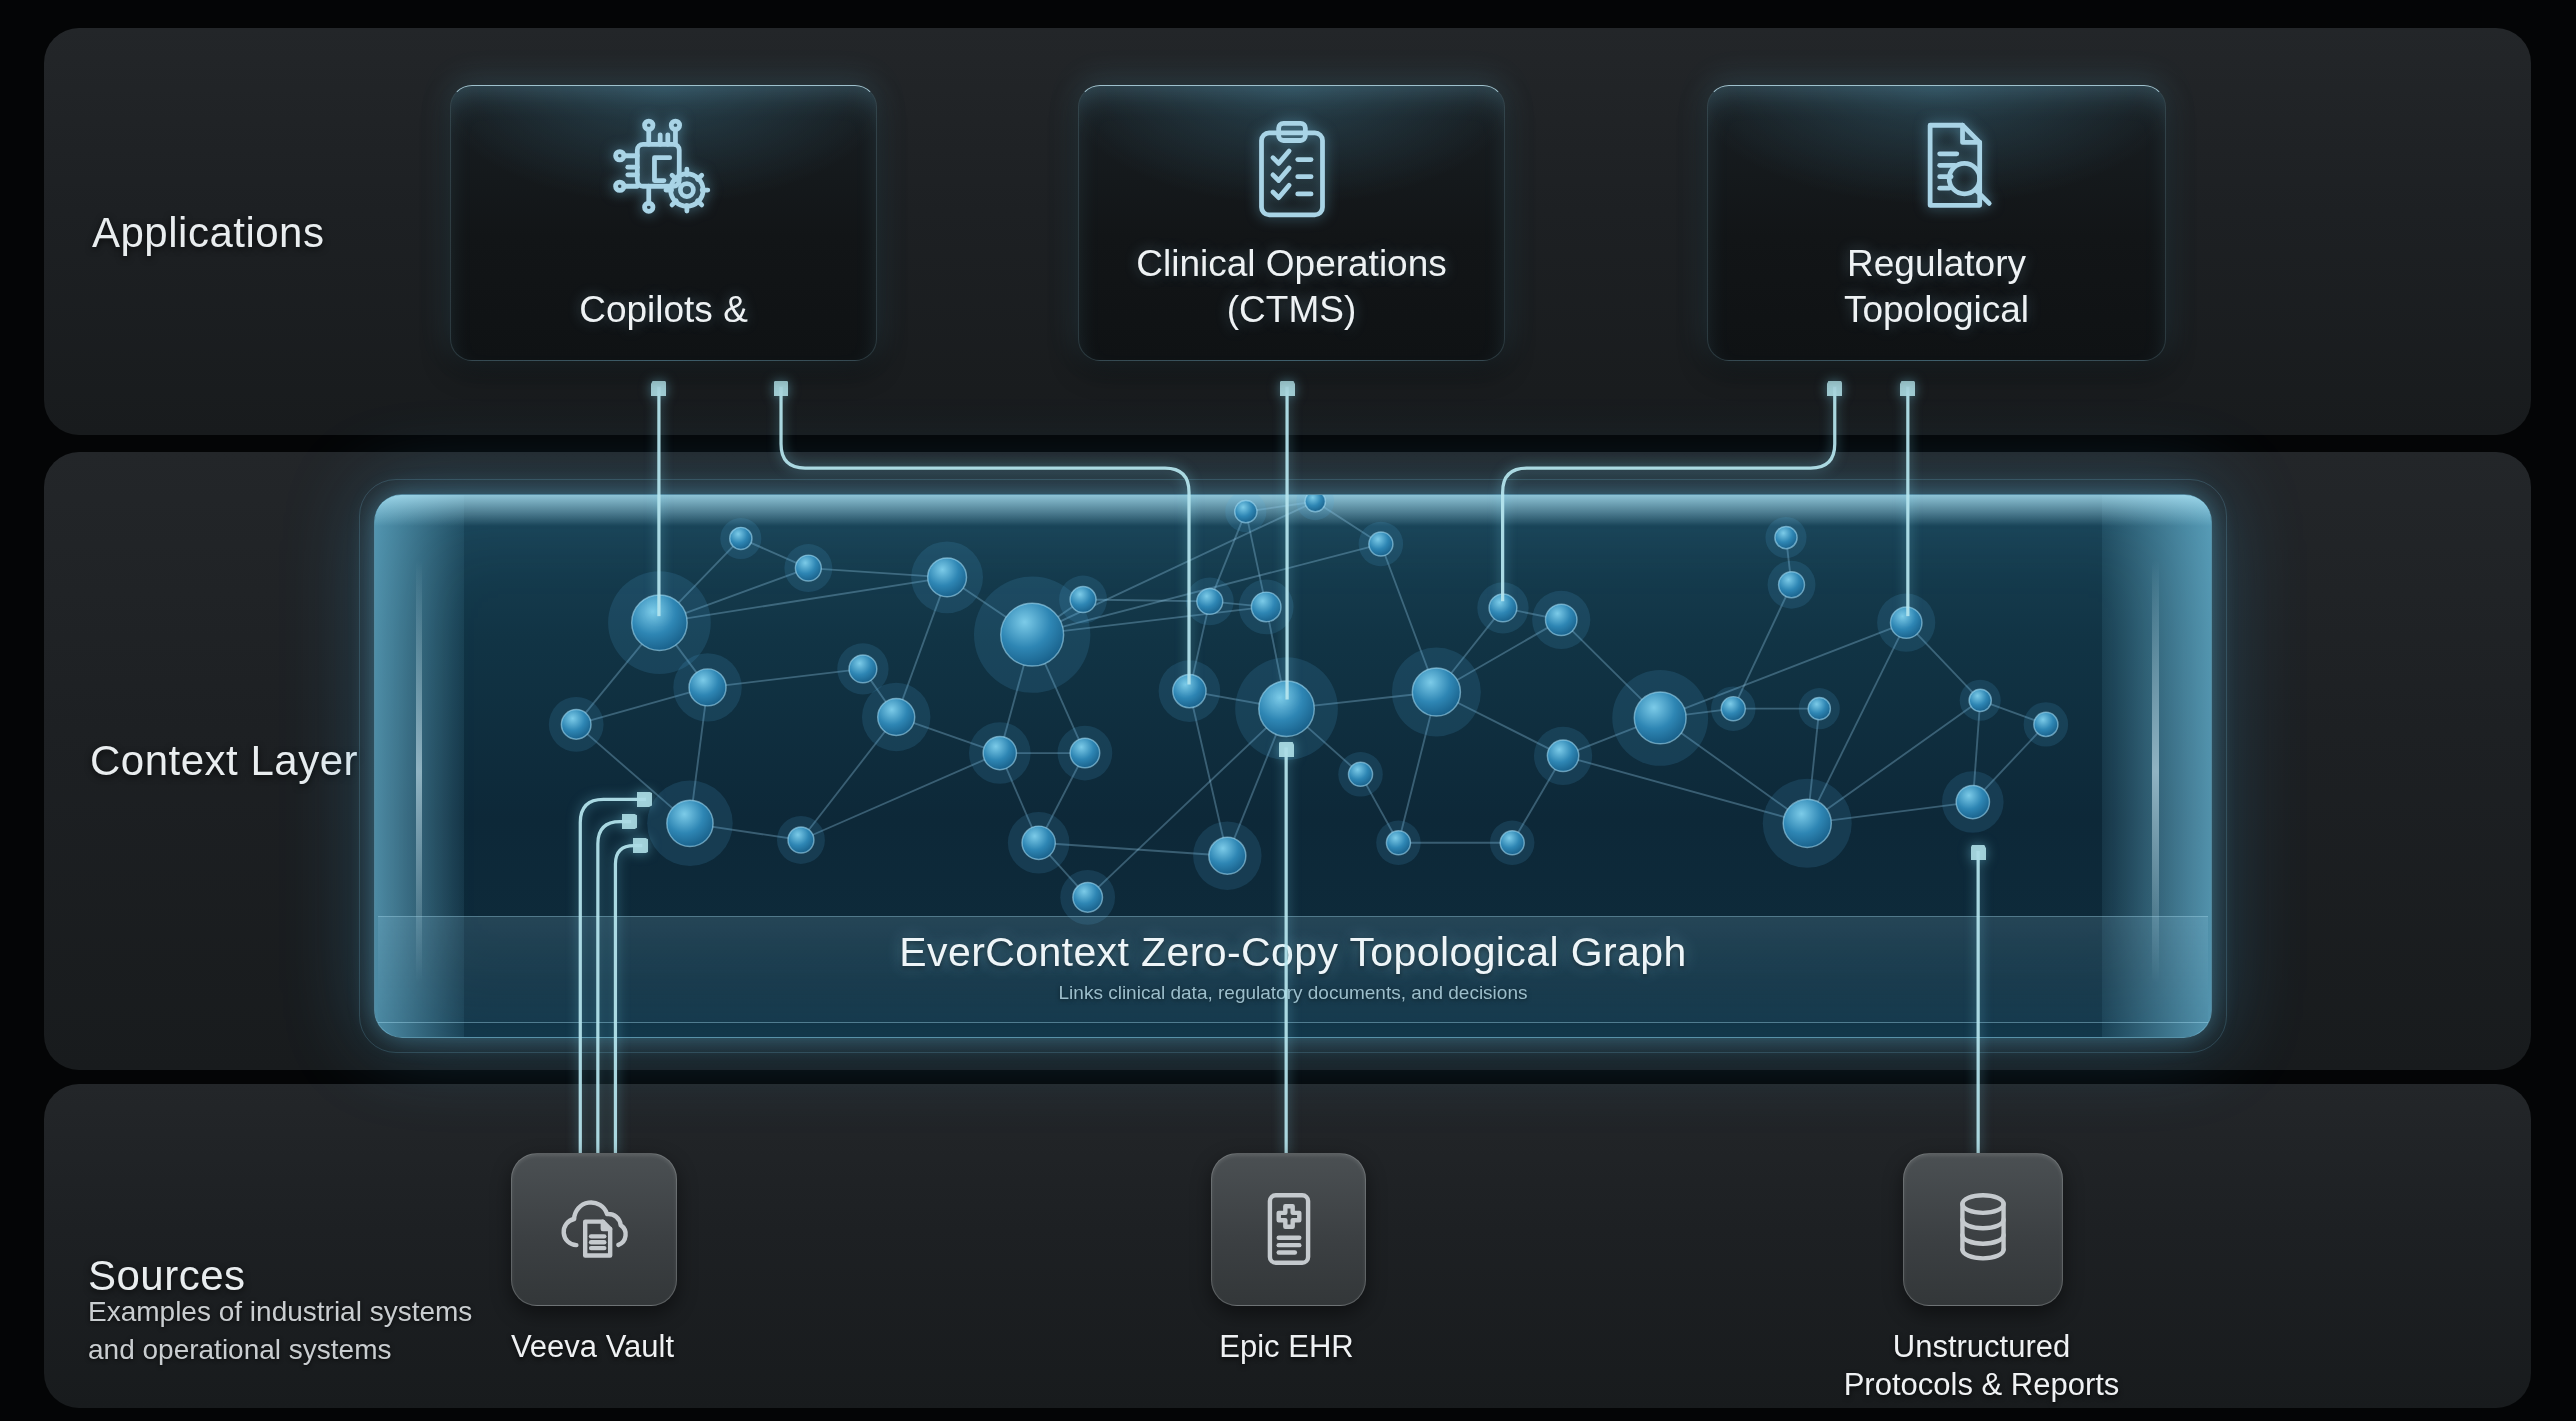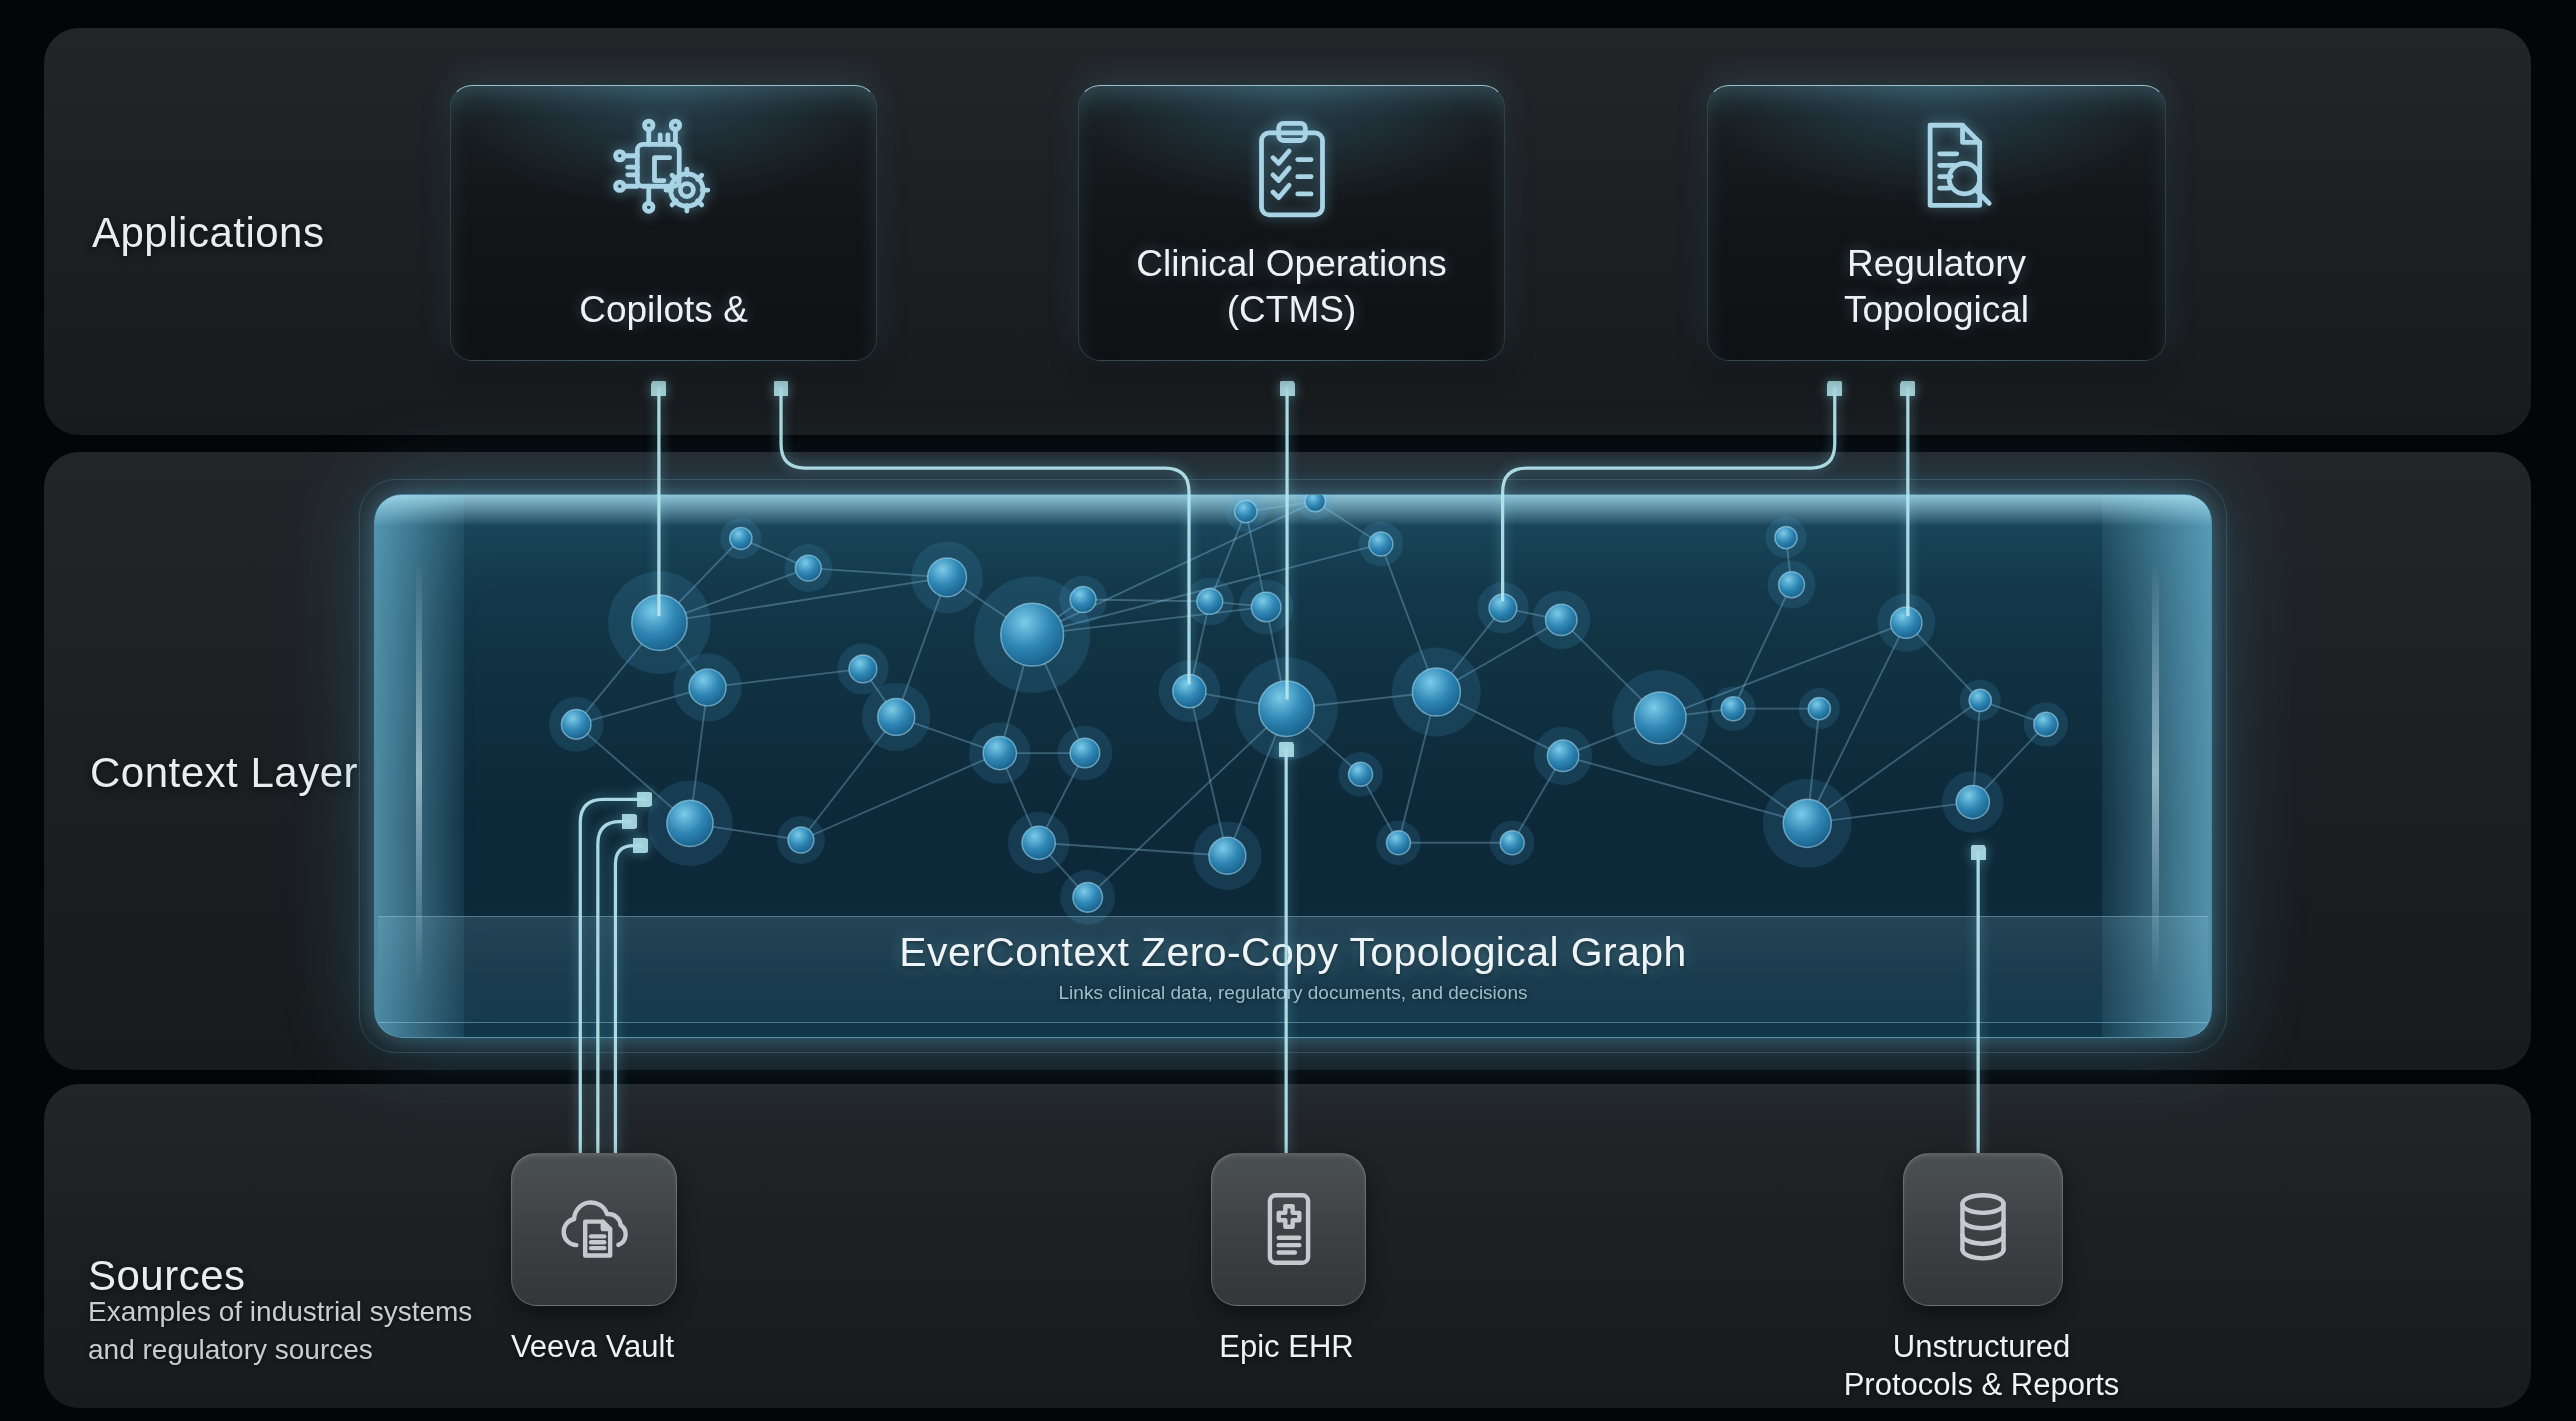--- a/index.html
+++ b/index.html
@@ -10,21 +10,21 @@
   
   .row{position:absolute;left:44px;width:2487px;border-radius:35px;
        background:linear-gradient(180deg,#232629 0%,#1d2023 45%,#181b1d 100%);}
   .row-apps{top:28px;height:407px;}
   .row-context{top:452px;height:618px;}
   .row-sources{top:1084px;height:324px;}
 
   .row-label{position:absolute;color:#e9edef;font-size:42px;letter-spacing:0.5px;
              text-shadow:0 1.9px 7.4px rgba(0,0,0,.7);}
   .label-apps{left:48px;top:181px;}
-  .label-context{left:46px;top:297px;}
+  .label-context{left:46px;top:285px;}
   .label-sources{left:44px;top:168px;}
   .row-sublabel{position:absolute;left:44px;top:209px;color:#c9cdd0;font-size:28px;
                 line-height:1.34;text-shadow:0 0.9px 4.6px rgba(0,0,0,.7);}
   .row-sublabel span{display:block;}
 
   
   .card{position:absolute;top:57px;width:425px;height:274px;border-radius:22px;z-index:3;
         background:radial-gradient(ellipse 75% 60% at 50% 0%,rgba(72,142,172,.32),rgba(72,142,172,0) 72%),
                    linear-gradient(180deg,#191f23 0%,#121517 55%,#0f1214 100%);
         border:1.9px solid rgba(150,200,220,.22);border-top-color:rgba(195,238,252,.8);
@@ -349,21 +349,21 @@
         <div class="box-title">EverContext Zero-Copy Topological Graph</div>
         <div class="box-subtitle">Links clinical data, regulatory documents, and decisions</div>
       </div>
     </div>
   </section>
 
   <section class="row row-sources">
     <div class="row-label label-sources">Sources</div>
     <div class="row-sublabel">
       <span>Examples of industrial systems</span>
-      <span>and regulatory sources</span>
+      <span>and operational systems</span>
     </div>
 
     <div class="tile tile-veeva">
       <span class="tile-icon">
         <svg viewBox="0 0 64 64">
           <path d="M20,43 a9,9 0 0 1 -1.5,-17.8 a11.5,11.5 0 0 1 22.4,-3.4 a8.5,8.5 0 0 1 9.3,7.6 a7.6,7.6 0 0 1 -1.6,13.4"></path>
           <path d="M26,27 H38 L43,32 V50 H26 Z"></path>
           <path d="M38,27 V32 H43"></path>
           <path d="M30,37 H39"></path>
             <path d="M30,41 H39"></path>

